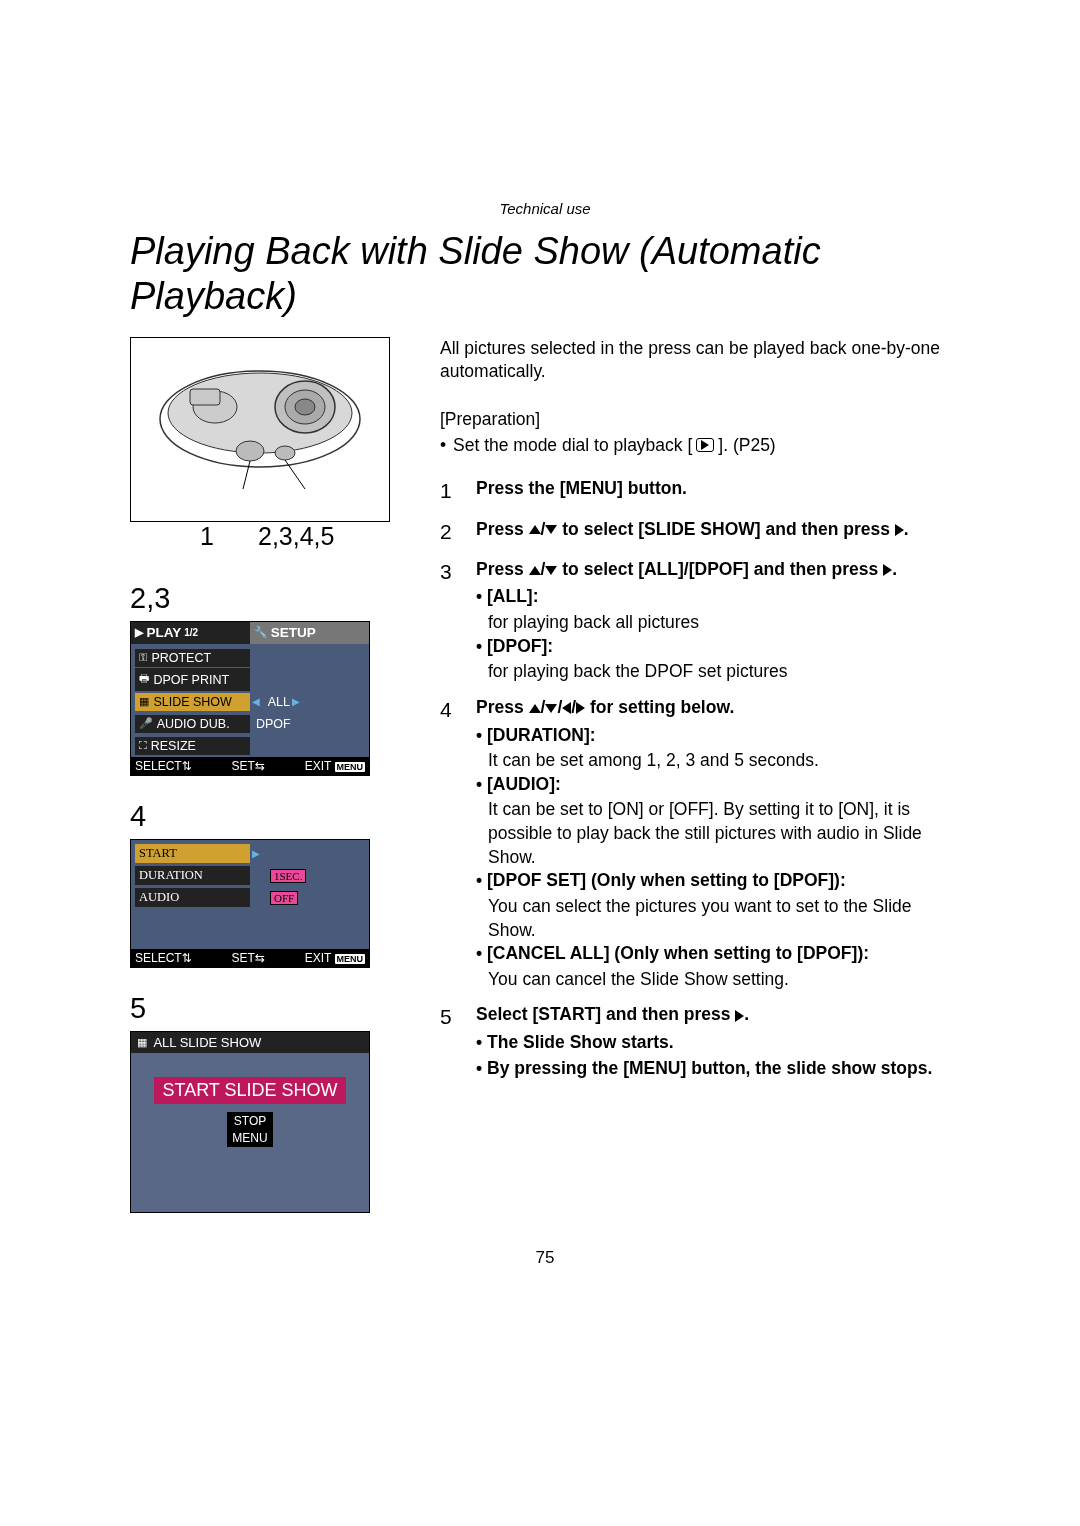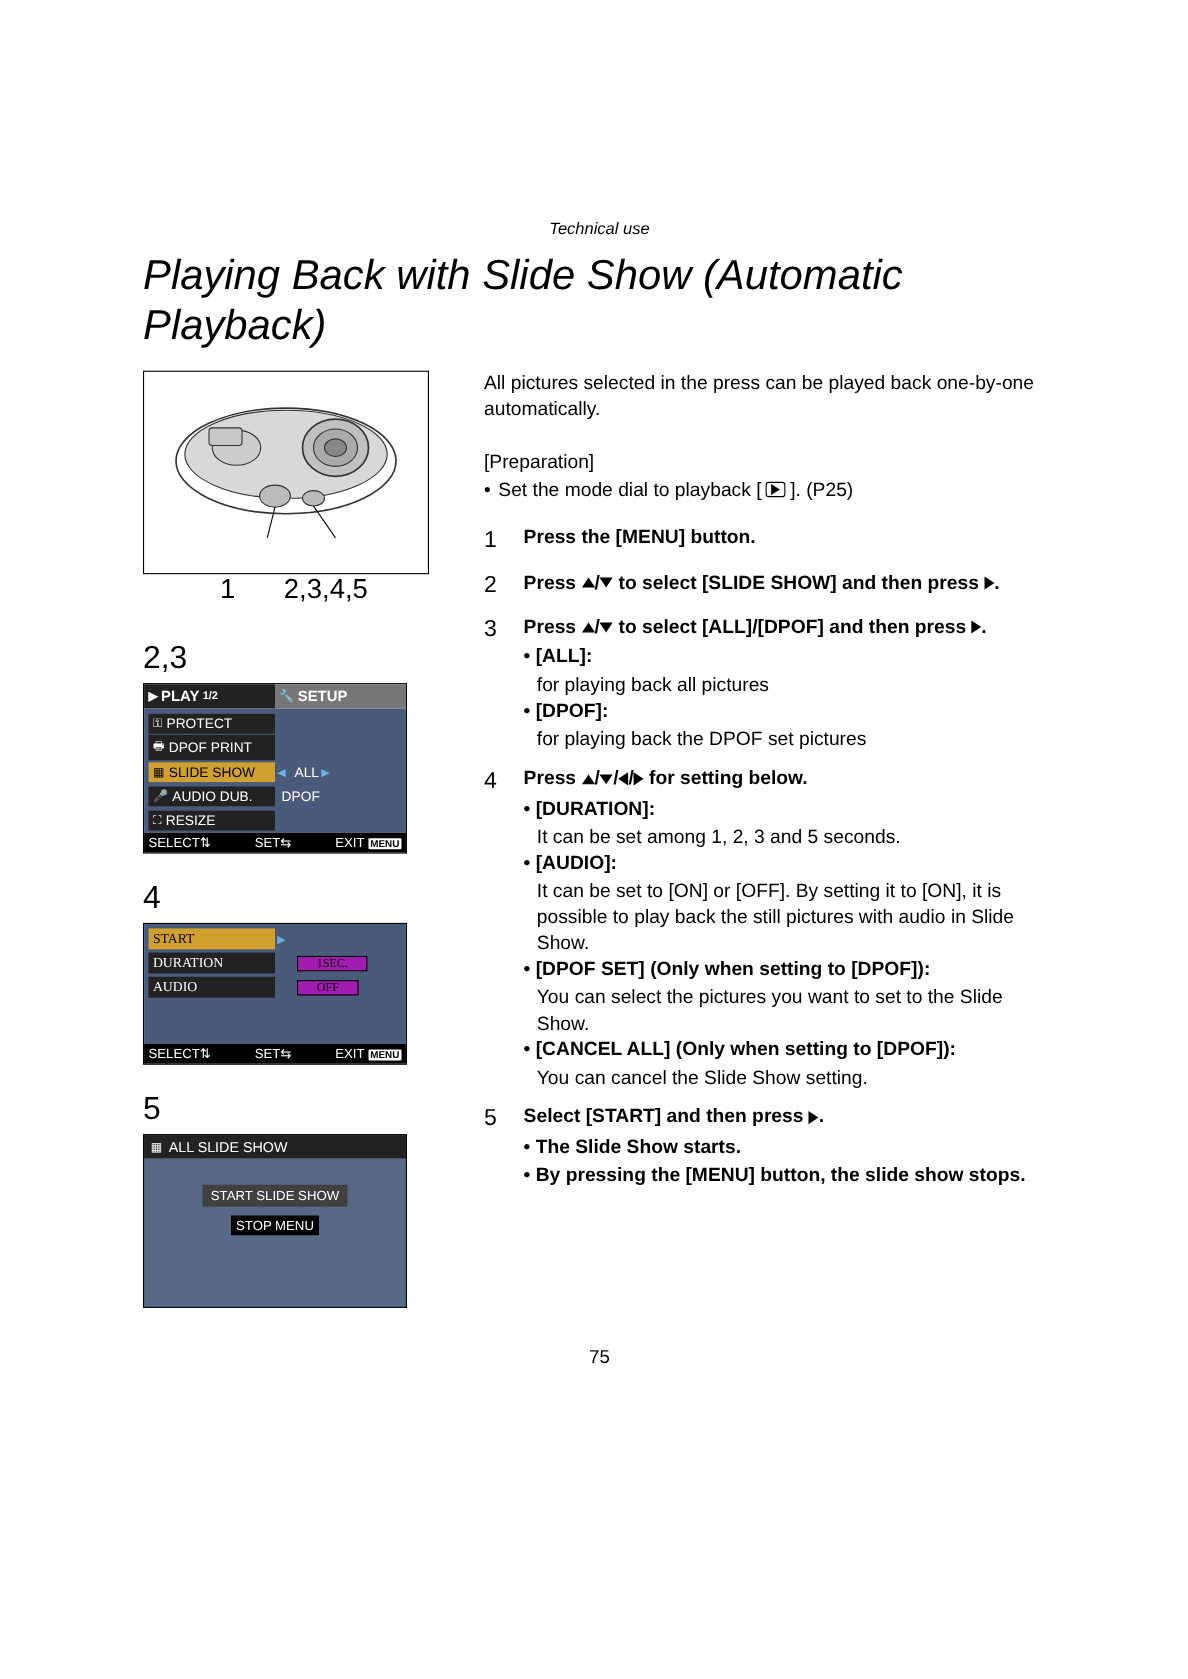--- a/index.html
+++ b/index.html
@@ -112,23 +112,23 @@
     background: #d0a030;
     color: #000;
   }
   .menu-value {
     color: #fff;
     font-size: 12.5px;
     margin-left: 6px;
     text-align: center;
   }
   .menu-value.boxed {
-    background: #a21caf;
+    background: #ec4899;
     color: #000;
-    padding: 0 17px;
+    padding: 0 3px;
     border: 1px solid #000;
     font-size: 11px;
   }
   .arrow-r { color: #6ab0e0; font-size: 10px; margin: 0 2px; }
   .arrow-l { color: #6ab0e0; font-size: 10px; margin: 0 2px; }
   .menu-footer {
     background: #000;
     color: #fff;
     font-size: 12px;
     padding: 2px 4px;
@@ -160,35 +160,36 @@
     display: flex;
     align-items: center;
     gap: 6px;
     font-size: 13px;
   }
   .screen-5-body {
     text-align: center;
     padding: 24px 0 10px 0;
   }
   .screen-5-start {
-    background: #404040;
+    background: #be185d;
     color: #fff;
     display: inline-block;
     padding: 3px 8px;
-    font-size: 12px;
+    font-size: 18px;
   }
   .screen-5-stop {
     margin-top: 8px;
     background: #000;
     color: #fff;
     display: inline-flex;
     align-items: center;
     gap: 3px;
     padding: 2px 5px;
     font-size: 12px;
+    flex-direction: column;
   }
 
   .intro { margin-bottom: 18px; }
   .prep-label { margin-top: 24px; }
   .prep-bullet { margin-top: 2px; display: flex; align-items: center; gap: 2px; }
   .play-icon-box {
     display: inline-flex;
     border: 1.5px solid #000;
     border-radius: 3px;
     padding: 1px 4px;

